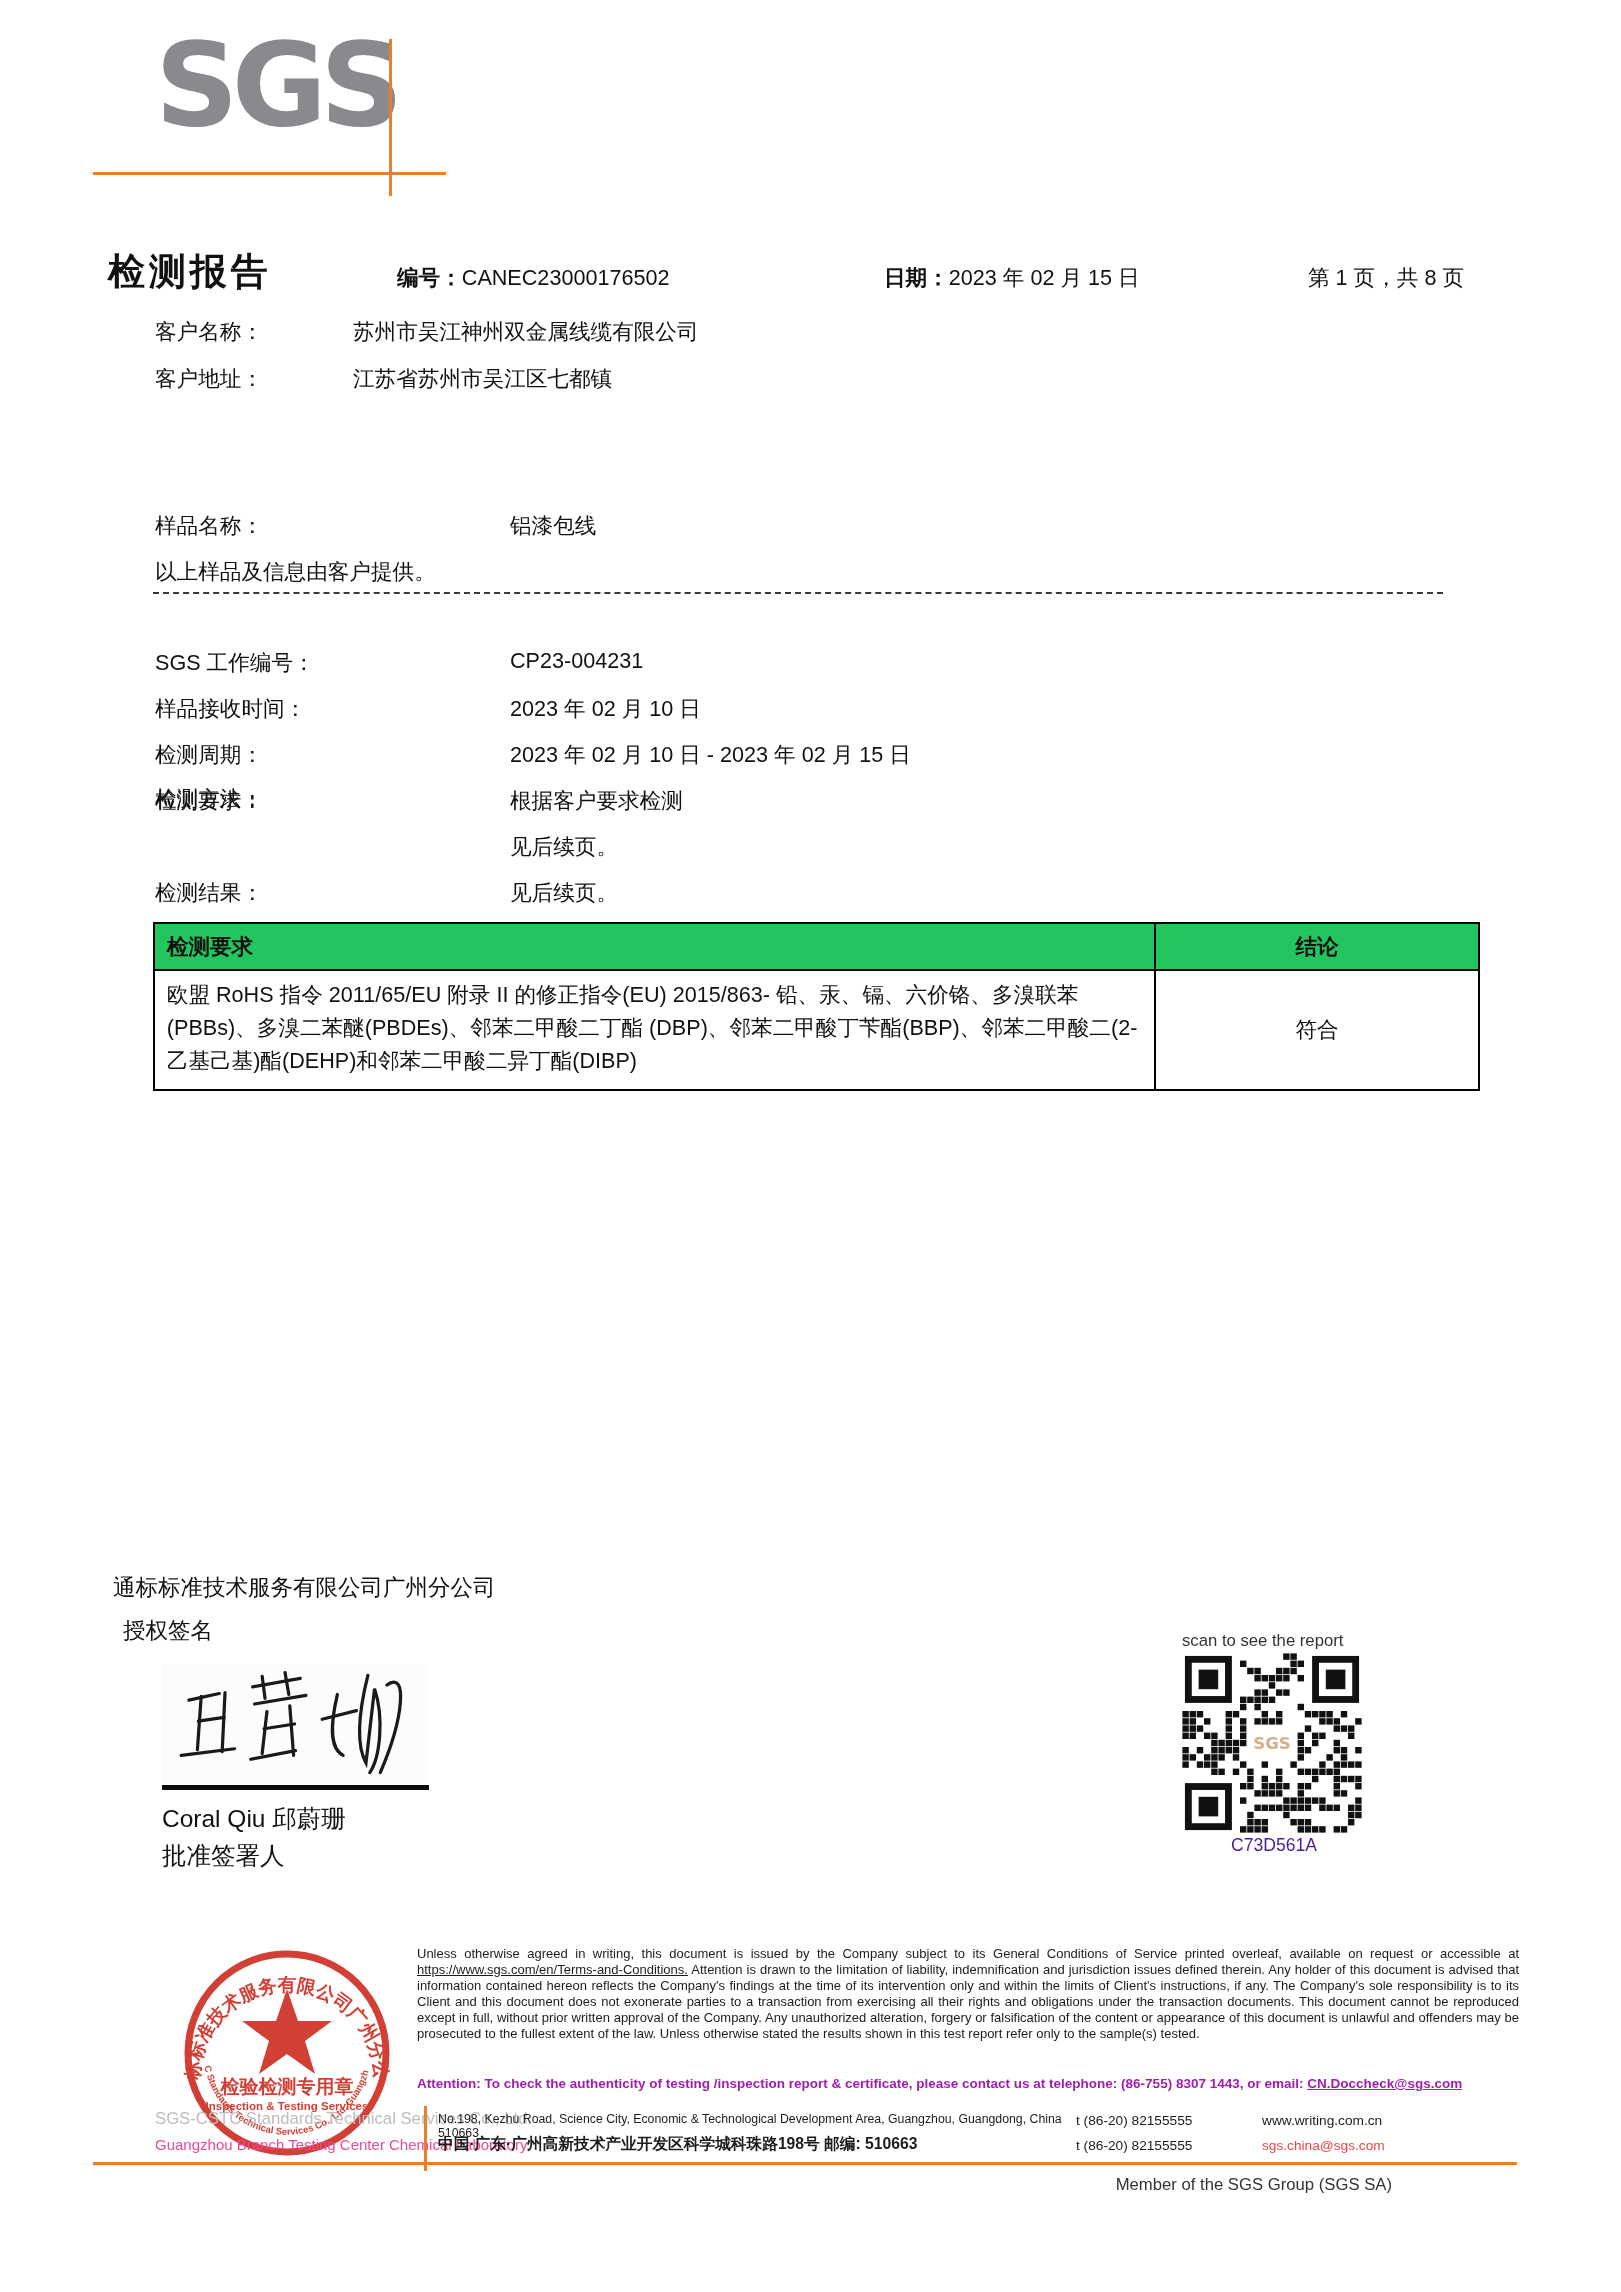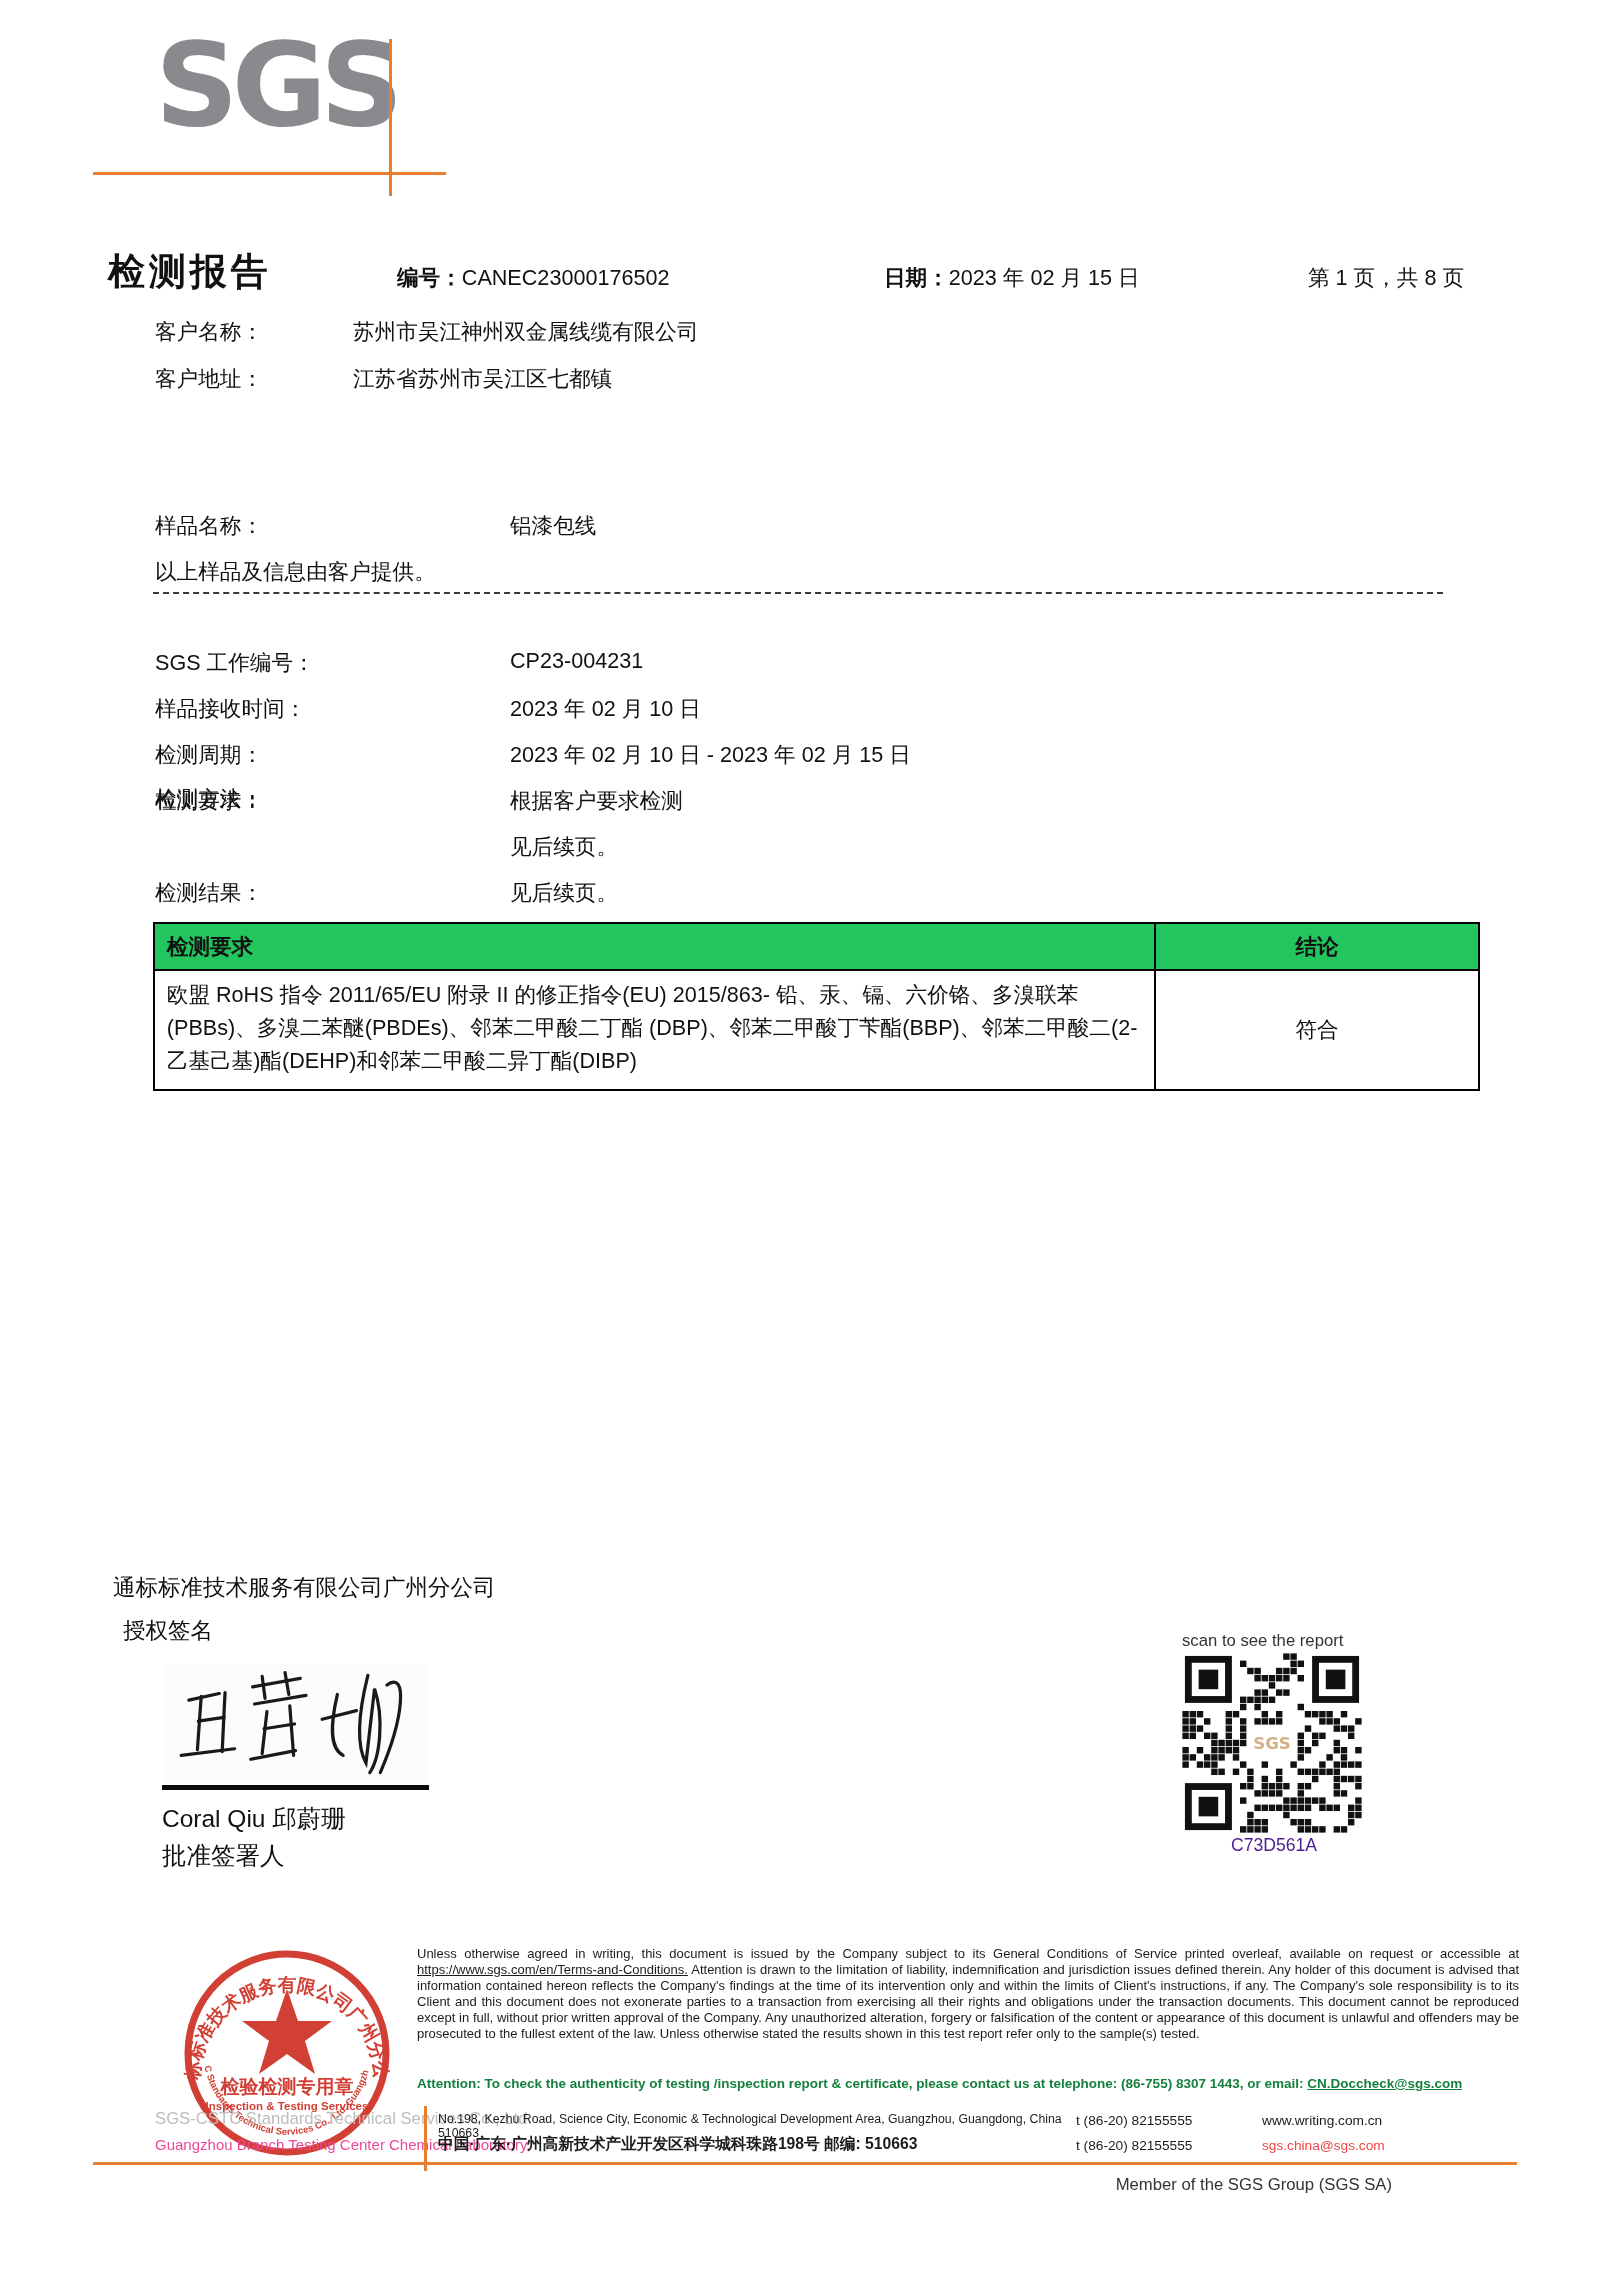--- a/index.html
+++ b/index.html
@@ -75,21 +75,21 @@
   .lab-line1 { left:155px; top:2109px; font-size:16.7px; color:#bdbdbd; }
   .lab-line2 { left:155px; top:2136px; font-size:15px; color:#ec4899; }
 
   .disclaimer {
     left:417px; top:1946px; width:1102px;
     font-size:13px; line-height:16px; text-align:justify; color:#1c1c1c;
   }
   .disclaimer .terms-link { text-decoration:underline; }
   .attention {
     left:417px; top:2076px; width:1102px;
-    font-size:13.5px; line-height:16.7px; font-weight:bold; color:#15803d; text-align:left;
+    font-size:13.5px; line-height:16.7px; font-weight:bold; color:#a21caf; text-align:left;
   }
   .attention .mail-link { text-decoration:underline; }
 
   .addr-vline { left:424px; top:2106px; width:2.9px; height:65px; background:#e87f2f; }
   .addr-en { left:438px; top:2112px; font-size:12.3px; color:#1c1c1c; width:627px; }
   .addr-cn { left:438px; top:2134px; font-size:15.7px; font-weight:bold; color:#1c1c1c; }
   .tel-1 { left:1076px; top:2113px; font-size:13.7px; color:#1c1c1c; }
   .tel-2 { left:1076px; top:2138px; font-size:13.7px; color:#1c1c1c; }
   .web-1 { left:1262px; top:2113px; font-size:13.7px; color:#1c1c1c; }
   .web-2 { left:1262px; top:2138px; font-size:13.7px; color:#ef4444; }

